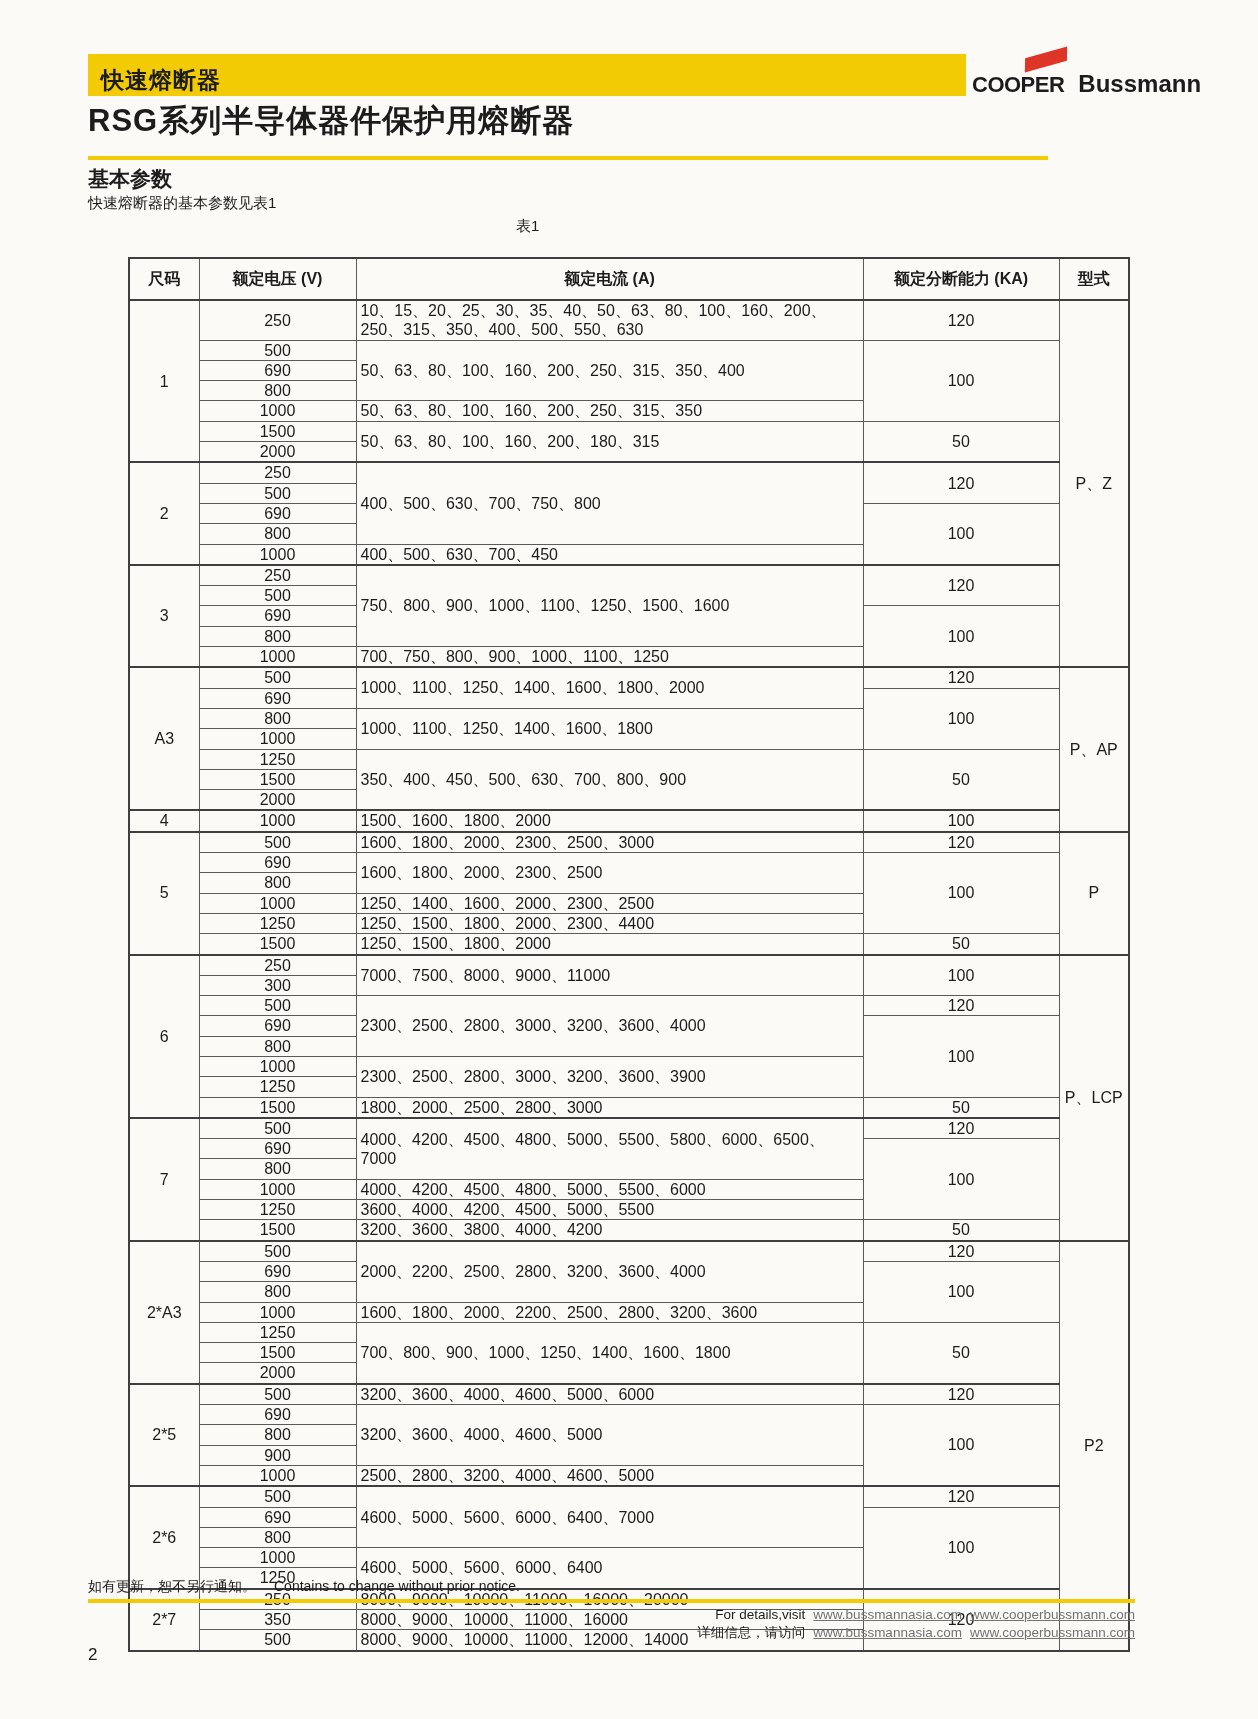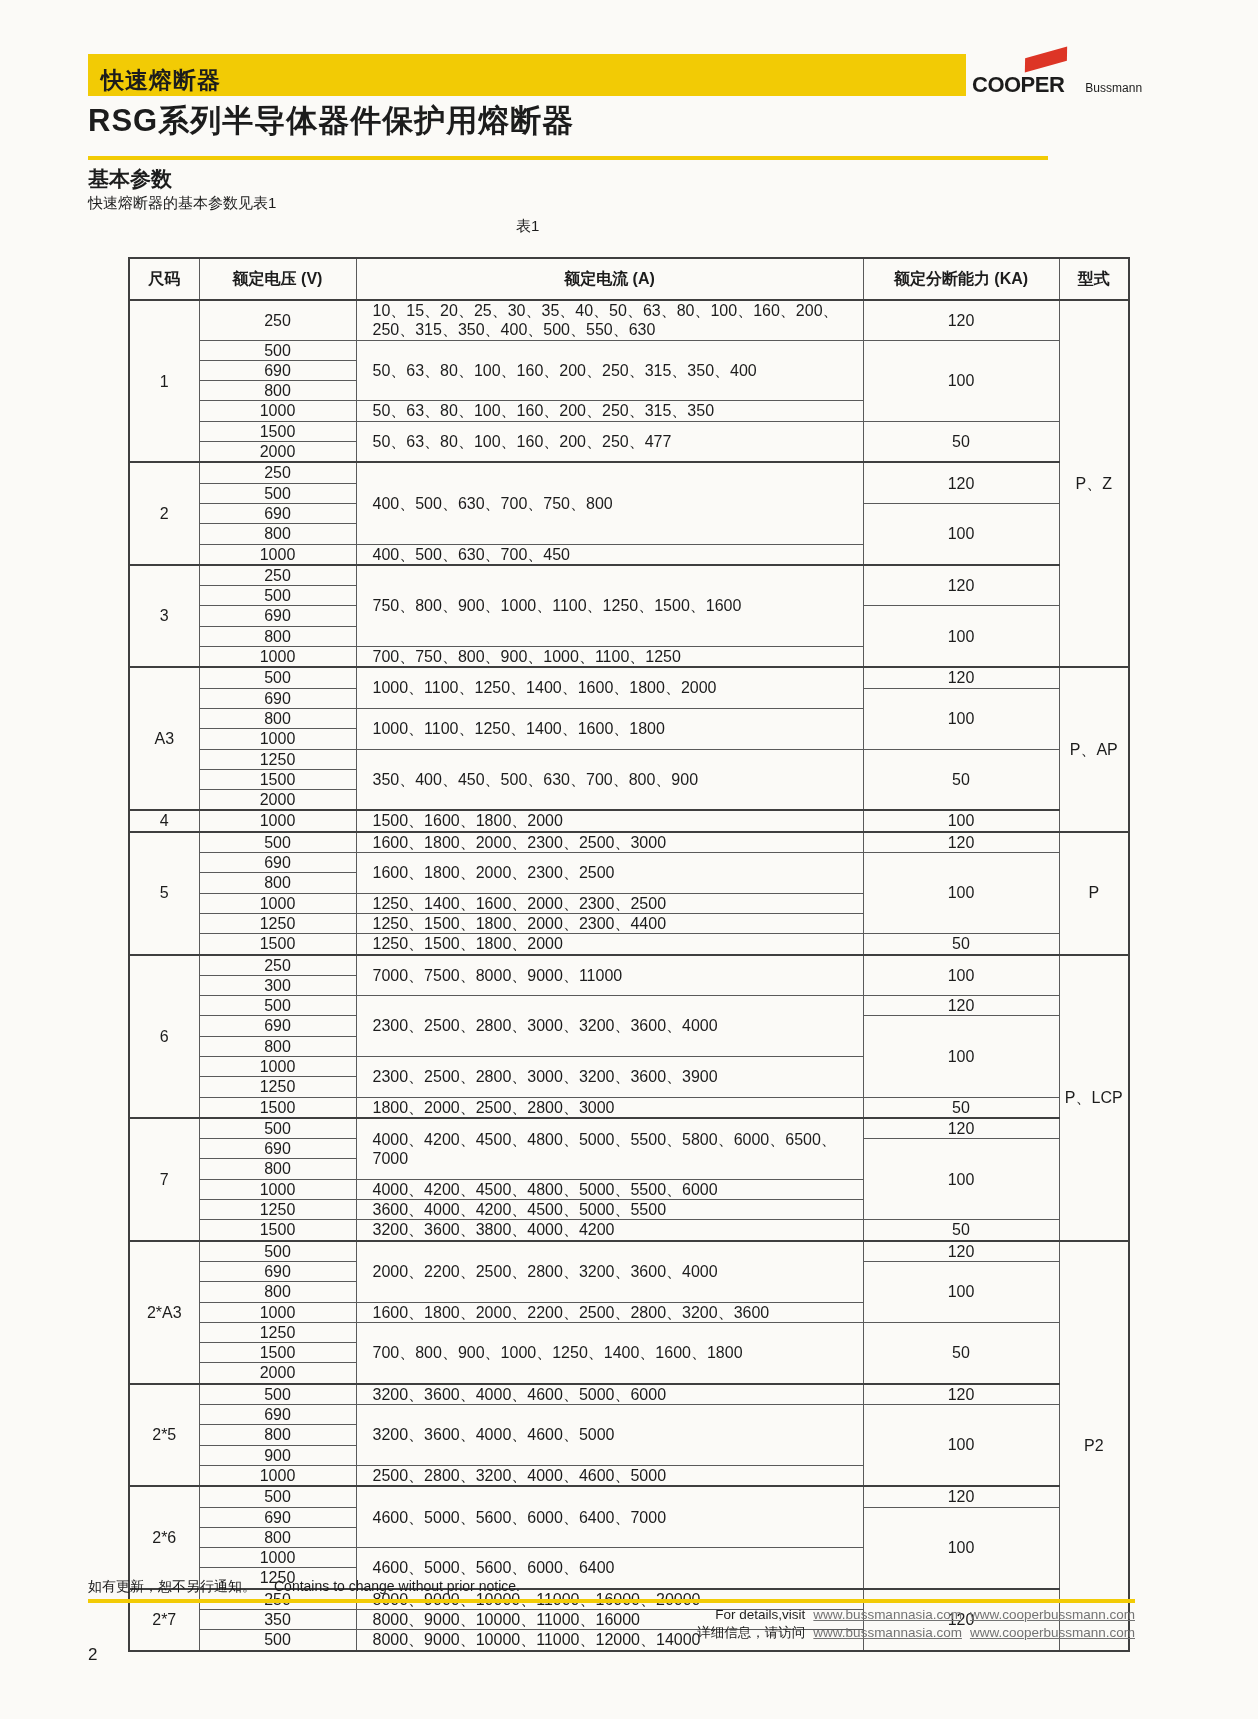--- a/index.html
+++ b/index.html
@@ -10,35 +10,35 @@
     color:#1c1c1c;
   }
   .abs{position:absolute;}
   
   .header-bar{left:88px;top:54px;width:878px;height:42px;display:flex;align-items:flex-end;}
   .header-bar-label{font-size:23px;font-weight:bold;padding-left:13px;letter-spacing:1px;}
   .logo{left:972px;top:48px;width:170px;height:52px;}
   .logo-flag{position:absolute;left:54px;top:4px;width:40px;height:15px;transform:skewX(-18deg) rotate(-17deg);}
   .logo-text{position:absolute;left:0;bottom:2px;white-space:nowrap;}
   .logo-cooper{font-size:22px;font-weight:900;letter-spacing:-0.5px;}
-  .logo-bussmann{font-size:12px;font-weight:400;margin-left:21px;}
+  .logo-bussmann{font-size:24px;font-weight:700;margin-left:14px;}
   .page-title{left:88px;top:100px;font-size:31px;font-weight:bold;letter-spacing:1px;}
   .title-rule{left:88px;top:156px;width:960px;height:4px;}
   .section-heading{left:88px;top:165px;font-size:21px;font-weight:bold;}
   .section-note{left:88px;top:194px;font-size:15px;}
   .table-caption{left:516px;top:197px;font-size:15px;margin-top:20px;}
   
   .table-wrap{left:128px;top:257px;width:1002px;}
   table.params{border-collapse:collapse;table-layout:fixed;width:1000px;background:transparent;border:2px solid #3f3f3f;}
   table.params th, table.params td{border:1px solid #5a5a5a;vertical-align:middle;overflow:hidden;}
   table.params thead tr{height:42px;}
   table.params th{font-size:16px;font-weight:bold;text-align:center;border-bottom:2px solid #3f3f3f;}
   table.params tbody tr{height:19.3px;}
   table.params td{font-size:16px;line-height:19.3px;padding:0;text-align:center;}
-  table.params td.cur{text-align:left;padding:0 16px;}
+  table.params td.cur{text-align:left;padding:0 4px;}
   table.params tbody tr.sec-top td{border-top:2px solid #3f3f3f;}
   
   .footnote{left:88px;top:1578px;font-size:14px;}
   .footnote .en{margin-left:18px;}
   .footer-rule{left:88px;top:1599px;width:1047px;height:4px;}
   .footer-links{right:123px;top:1606px;font-size:13.5px;line-height:18px;text-align:right;}
   .footer-links a{color:#737373;text-decoration:underline;margin-left:8px;}
   .page-number{left:88px;top:1645px;font-size:17px;}
 </style>
 </head>
@@ -98,21 +98,21 @@
         </tr>
         <tr>
           <td class="volt">800</td>
         </tr>
         <tr>
           <td class="volt">1000</td>
           <td class="cur">50、63、80、100、160、200、250、315、350</td>
         </tr>
         <tr>
           <td class="volt">1500</td>
-          <td class="cur" rowspan="2">50、63、80、100、160、200、250、477</td>
+          <td class="cur" rowspan="2">50、63、80、100、160、200、180、315</td>
           <td class="ka" rowspan="2">50</td>
         </tr>
         <tr>
           <td class="volt">2000</td>
         </tr>
         <tr class="sec-top">
           <td class="size" rowspan="5">2</td>
           <td class="volt">250</td>
           <td class="cur" rowspan="4">400、500、630、700、750、800</td>
           <td class="ka" rowspan="2">120</td>

